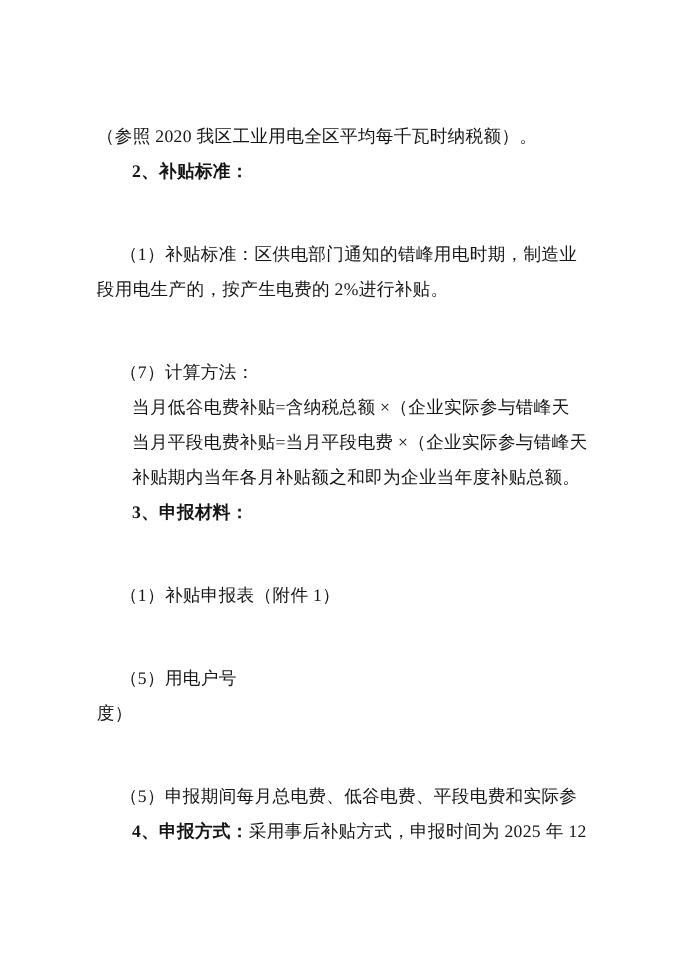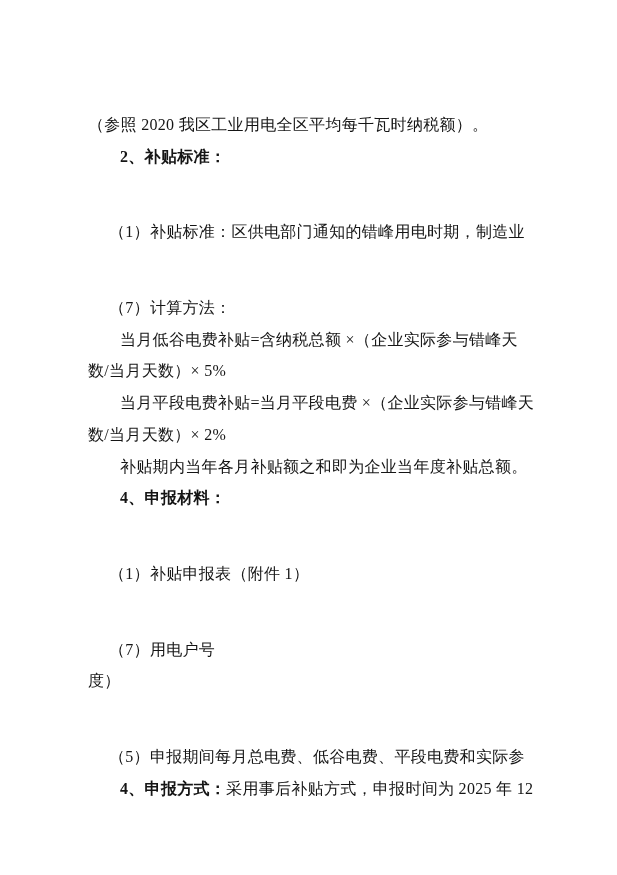--- a/index.html
+++ b/index.html
@@ -42,26 +42,25 @@
   }
 </style>
 </head>
 <body>
 
 <div class="page">
   <div class="content">
       <div class="line"><span class="seg">（参照 2020 我区工业用电全区平均每千瓦时纳税额）。</span></div>
       <div class="line indent"><span class="seg-bold">2、补贴标准：</span></div>
       <div class="line indent paren"><span class="seg">（1）补贴标准：区供电部门通知的错峰用电时期，制造业</span></div>
+      <div class="line"><span class="seg">段用电生产的，按产生电费的 2%进行补贴。</span></div>
       <div class="line indent paren"><span class="seg">（7）计算方法：</span></div>
       <div class="line indent"><span class="seg">当月低谷电费补贴=含纳税总额 ×（企业实际参与错峰天</span></div>
-      <div class="line"><span class="seg">数/当月天数）× 5%</span></div>
       <div class="line indent"><span class="seg">当月平段电费补贴=当月平段电费 ×（企业实际参与错峰天</span></div>
-      <div class="line"><span class="seg">数/当月天数）× 2%</span></div>
       <div class="line indent"><span class="seg">补贴期内当年各月补贴额之和即为企业当年度补贴总额。</span></div>
-      <div class="line indent"><span class="seg-bold">4、申报材料：</span></div>
+      <div class="line indent"><span class="seg-bold">3、申报材料：</span></div>
       <div class="line indent paren"><span class="seg">（1）补贴申报表（附件 1）</span></div>
-      <div class="line indent paren"><span class="seg">（7）用电户号</span></div>
+      <div class="line indent paren"><span class="seg">（5）用电户号</span></div>
       <div class="line"><span class="seg">度）</span></div>
       <div class="line indent paren"><span class="seg">（5）申报期间每月总电费、低谷电费、平段电费和实际参</span></div>
       <div class="line indent"><span class="seg-bold">4、申报方式：</span><span class="seg">采用事后补贴方式，申报时间为 2025 年 12</span></div>
     </div>
 </div>
 
 </body></html>

